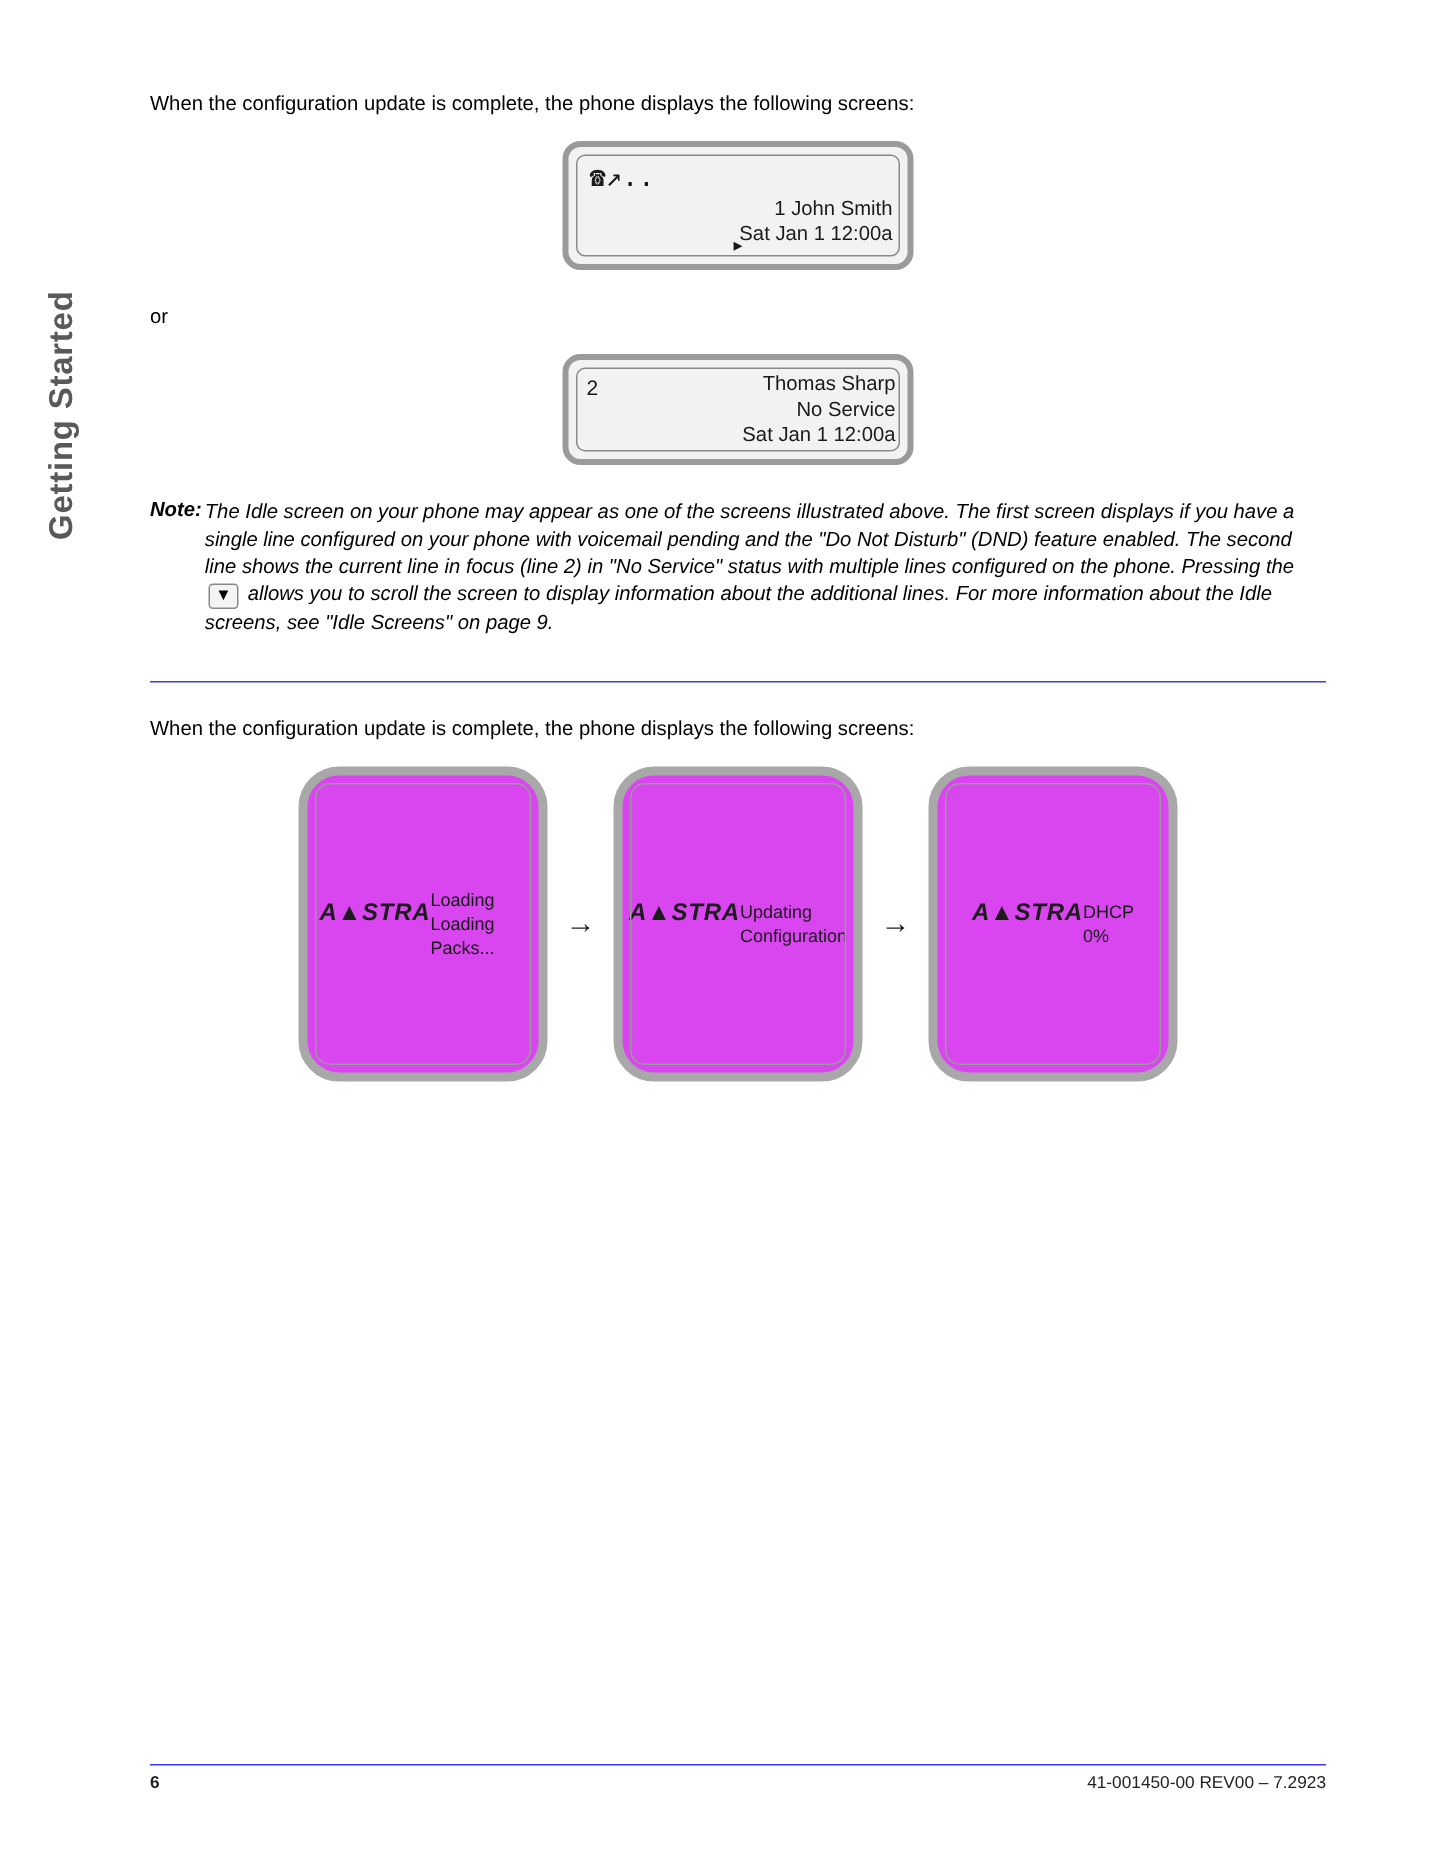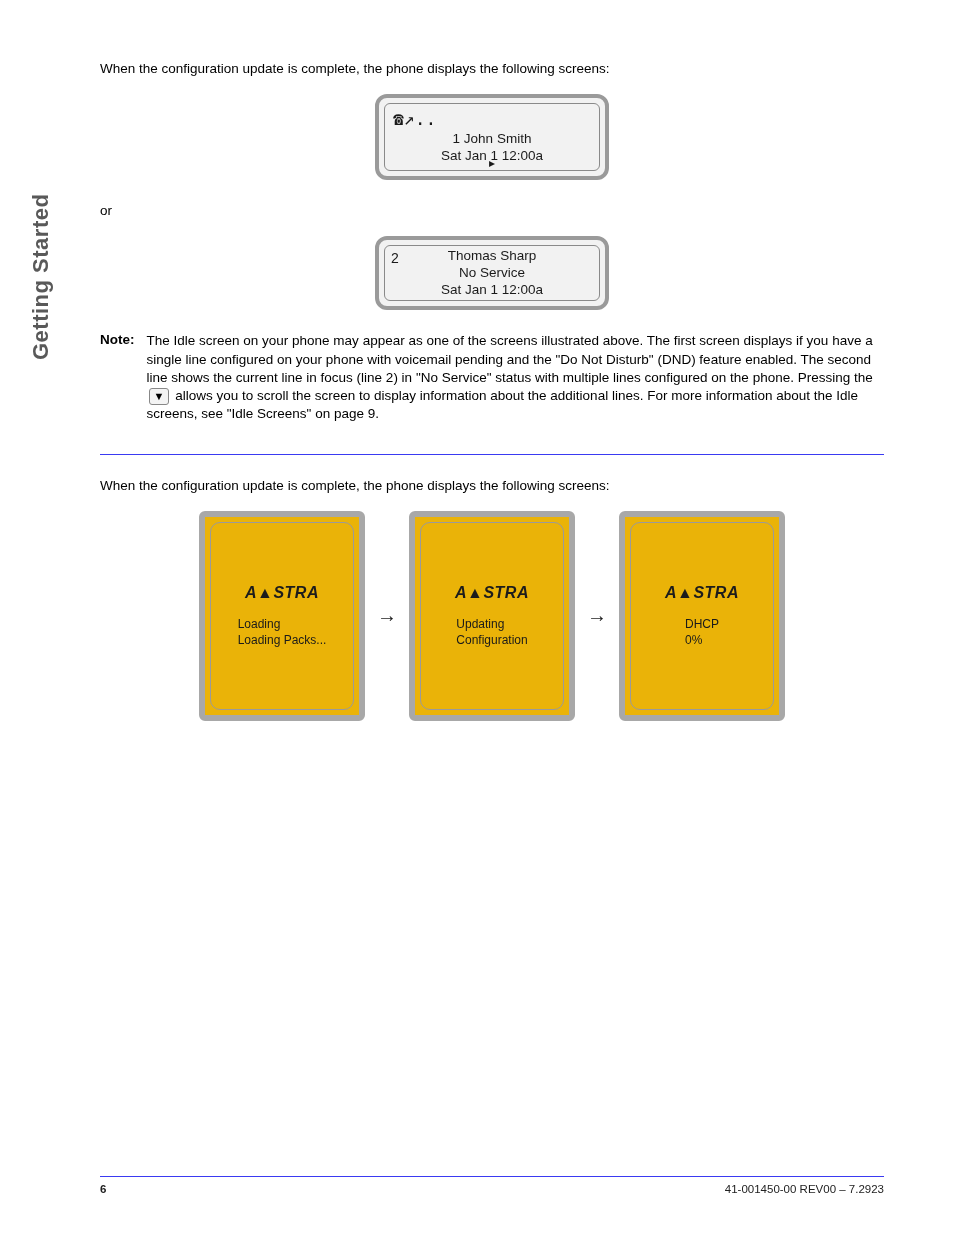--- a/index.html
+++ b/index.html
@@ -56,21 +56,21 @@
   }
   .lcd-top-icons {
     font-size: 18px;
     font-family: monospace;
     letter-spacing: 0px;
     color: #1a1a1a;
     padding-left: 4px;
     padding-top: 4px;
   }
   .lcd-text-block {
-    text-align: center;
+    text-align: right;
     font-size: 13.5px;
     line-height: 1.25;
     color: #1a1a1a;
     padding-top: 2px;
   }
   .lcd-arrow {
     position: absolute;
     bottom: 6px;
     left: 50%;
     transform: translateX(-50%);
@@ -84,46 +84,46 @@
   .lcd.small2 .lcd-text-block {
     padding-top: 4px;
   }
   .lcd-line-num {
     position: absolute;
     left: 12px;
     top: 10px;
     font-size: 14px;
     color: #1a1a1a;
   }
-  .note-row { margin: 22px 0 18px 0; display: flex; gap: 12px; }
+  .note-row { margin: 22px 0 18px 0; display: flex; gap: 2px; font-style: italic; }
   .note-label { font-weight: bold; font-size: 13.5px; }
   .note-text { font-size: 13.5px; line-height: 1.35; }
   .hr { border: none; border-top: 1px solid #3a3af2; margin: 30px 0 22px 0; }
   .model-h {
     font-weight: bold;
     font-size: 19px;
     color: #4a4a4a;
     margin-bottom: 12px;
   }
   .phone-row {
     display: flex;
     justify-content: center;
     align-items: center;
     gap: 10px;
     margin: 14px 0 24px 0;
   }
   .phone-screen {
     width: 166px;
     height: 210px;
     border: 6px solid #a8a8a8;
-    border-radius: 6px;
-    background: #eab308;
+    border-radius: 27px;
+    background: #d946ef;
     position: relative;
     display: flex;
-    flex-direction: column;
+    flex-direction: row;
     align-items: center;
     justify-content: center;
     padding: 16px 8px;
   }
   .phone-screen .ps-inner {
     position: absolute;
     inset: 5px;
     border: 1px solid #9a9a9a;
     border-radius: 10px;
     pointer-events: none;

